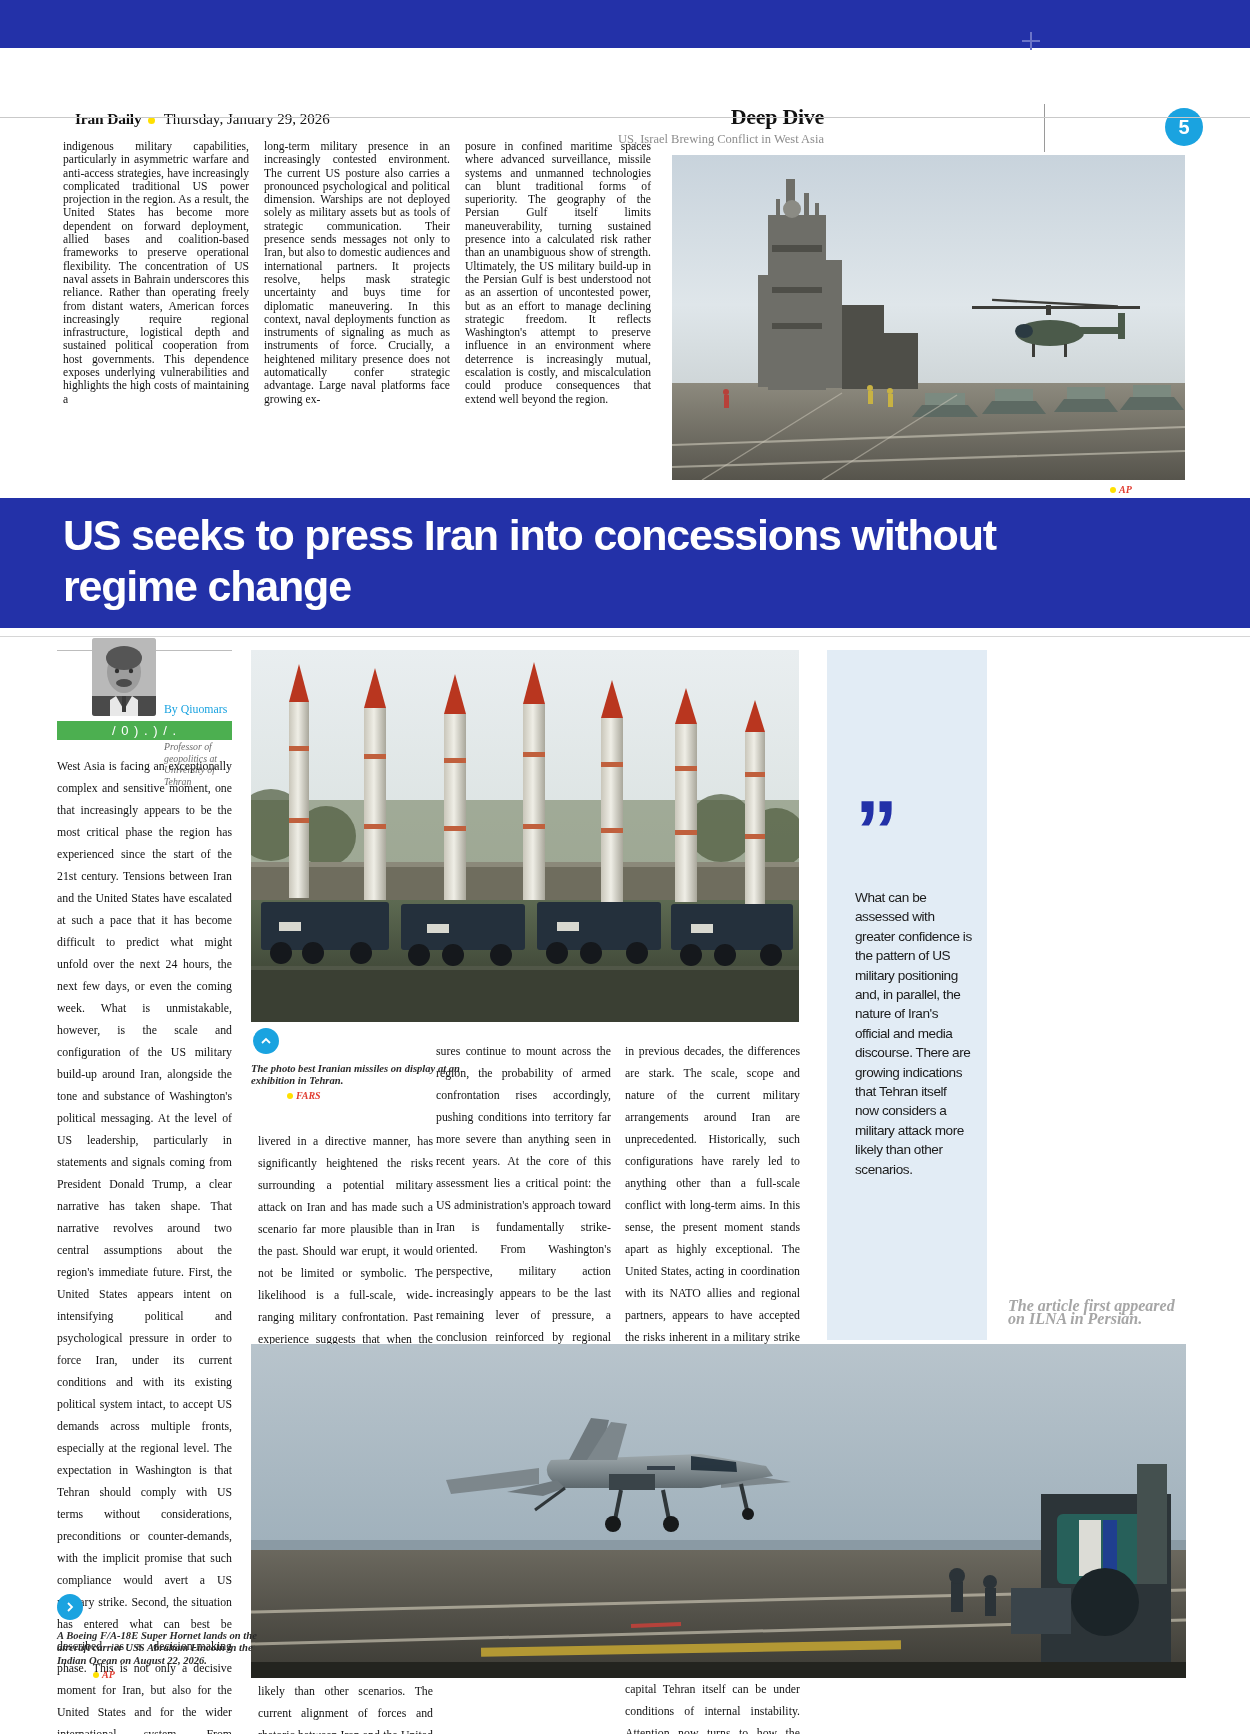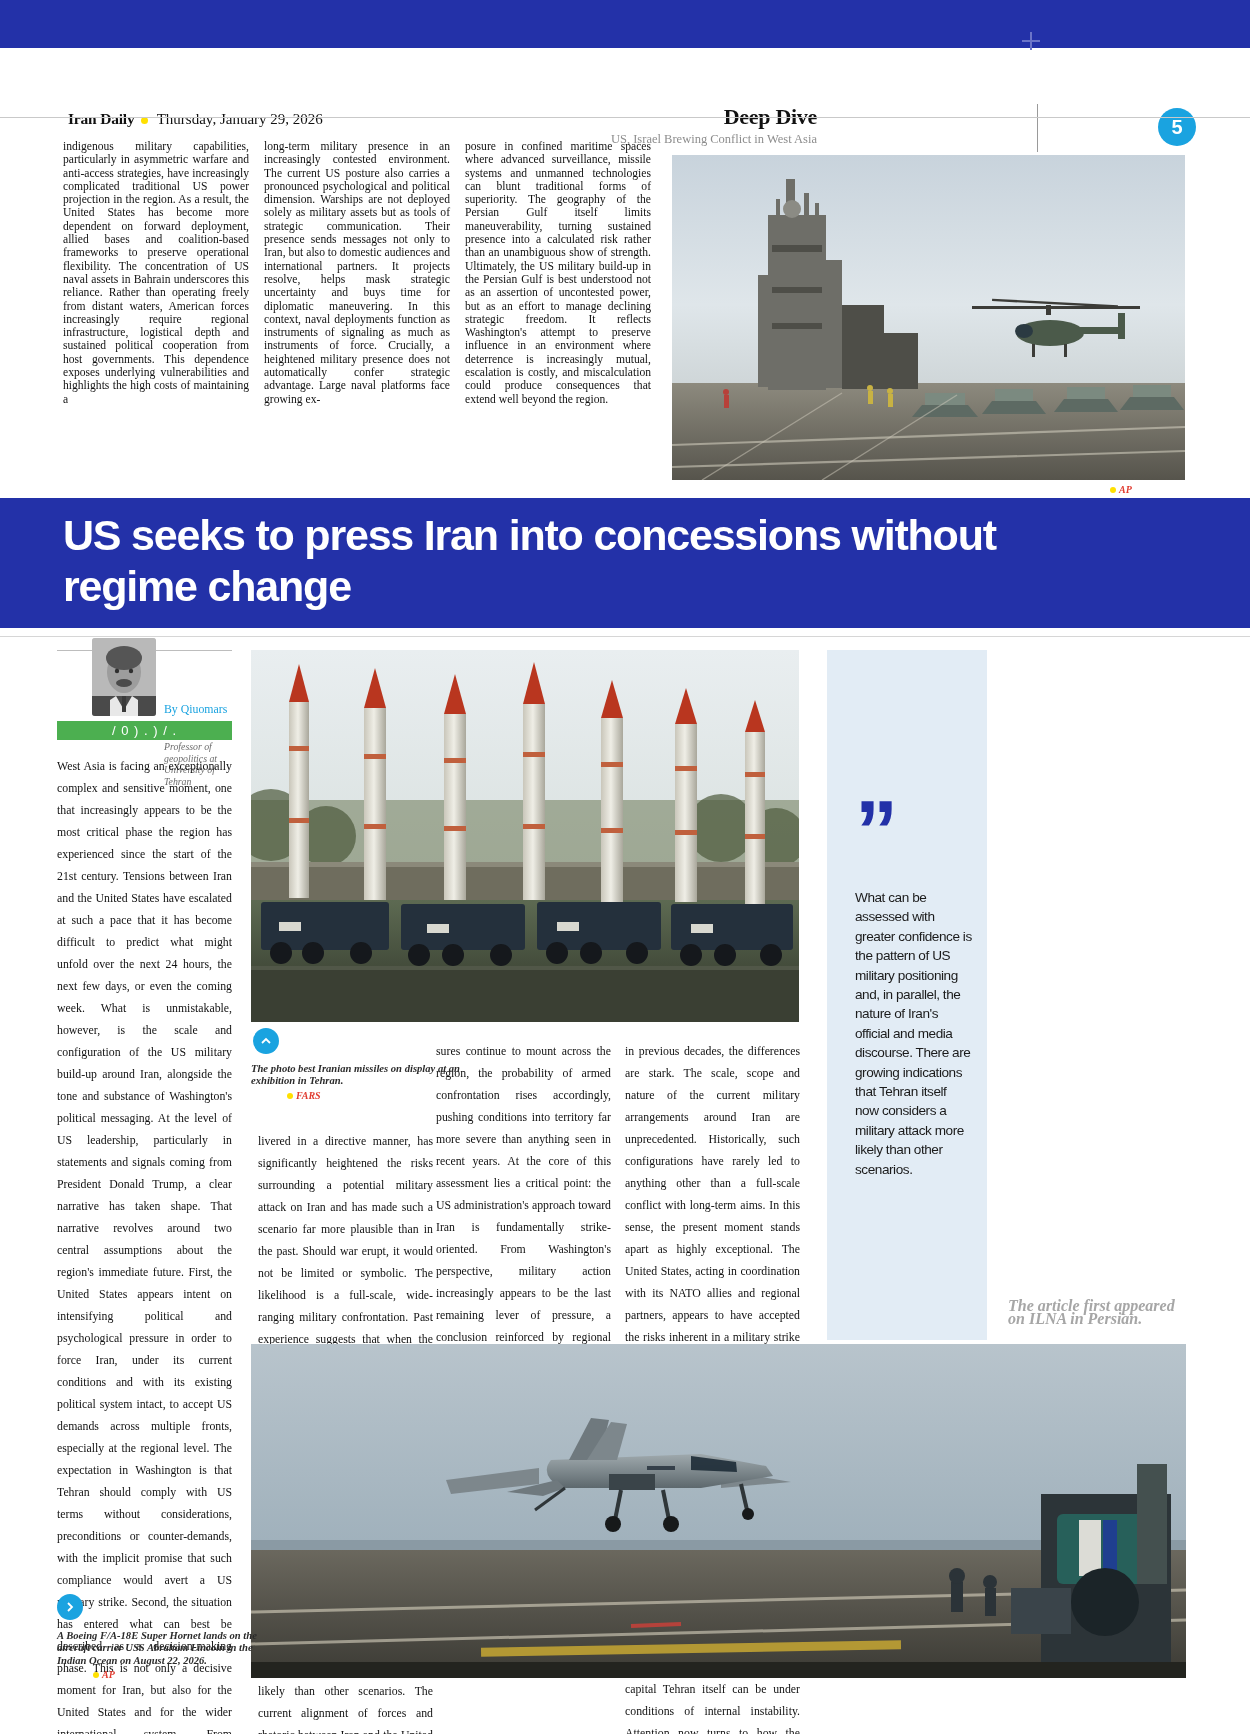--- a/index.html
+++ b/index.html
@@ -7,21 +7,21 @@
     width:1250px;height:1734px;position:relative;overflow:hidden;
     font-family:"Liberation Serif", serif;color:#111;
   }
   
   .top-band{position:absolute;left:0;top:0;width:1250px;height:48px;background:#2331a8;}
   .crop-mark{position:absolute;left:1022px;top:32px;width:18px;height:18px;}
   .crop-mark:before{content:"";position:absolute;left:8px;top:0;width:1.5px;height:18px;background:#6b74c8;}
   .crop-mark:after{content:"";position:absolute;left:0;top:8px;width:18px;height:1.5px;background:#6b74c8;}
 
   
-  .masthead{position:absolute;left:5px;top:48px;width:999px;height:60px;background:#fff;}
+  .masthead{position:absolute;left:12px;top:48px;width:999px;height:60px;background:#fff;}
   .mh-left{position:absolute;left:63px;top:62px;font-size:15px;white-space:nowrap;}
   .mh-left .brand{font-family:"Liberation Serif",serif;font-weight:bold;font-size:15.5px;letter-spacing:-0.2px;}
   .dot{display:inline-block;width:7px;height:7px;border-radius:50%;background:#ffe000;margin:0 5px 1px 3px;vertical-align:middle;}
   .mh-date{font-size:15px;}
   .mh-right{position:absolute;right:187px;top:57px;text-align:right;}
   .deep-dive{font-family:"Liberation Serif",serif;font-weight:bold;font-size:22px;line-height:24px;letter-spacing:-0.3px;}
   .deep-sub{font-size:12.5px;color:#8d8d8d;line-height:16px;margin-top:2px;white-space:nowrap;}
   .vdivider{position:absolute;left:1032px;top:56px;width:1px;height:48px;background:#9a9a9a;}
   .pagenum{position:absolute;left:1153px;top:60px;width:38px;height:38px;border-radius:50%;background:#1aa3e0;
            color:#fff;font-family:"Liberation Sans",sans-serif;font-weight:bold;font-size:20px;

